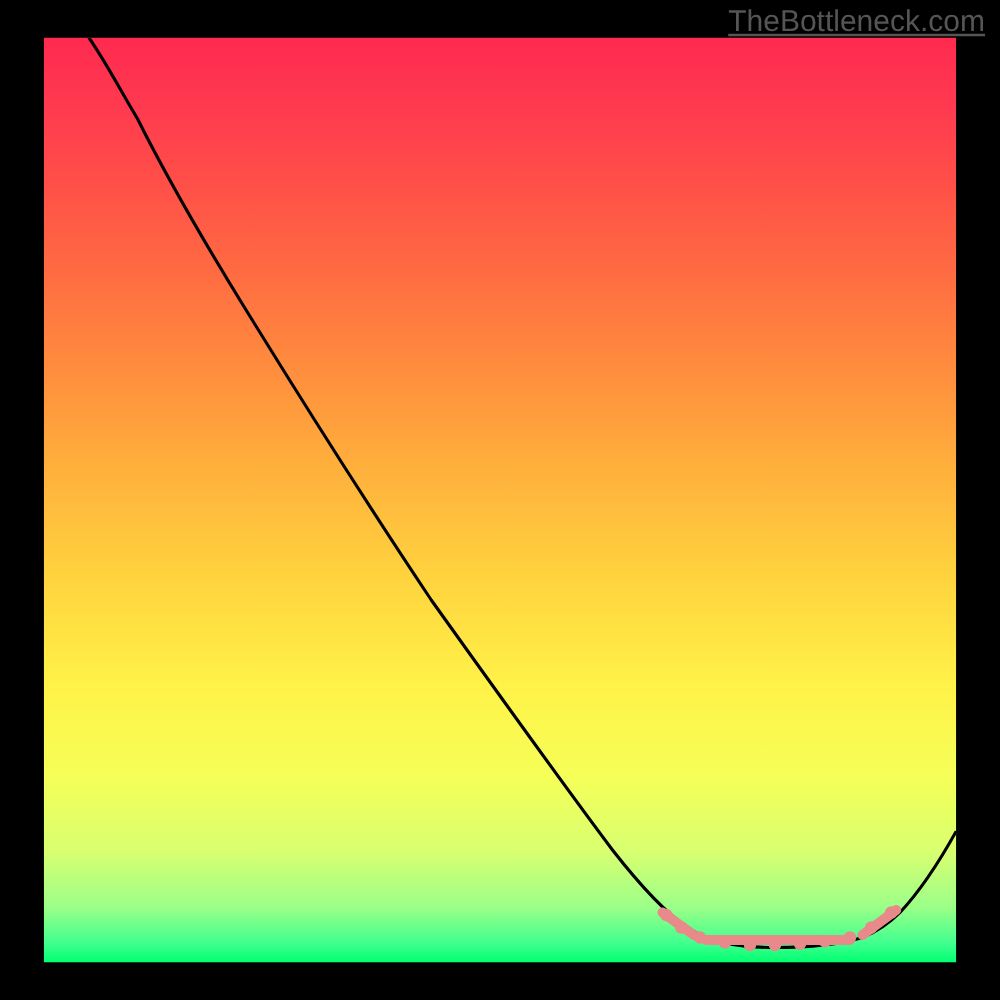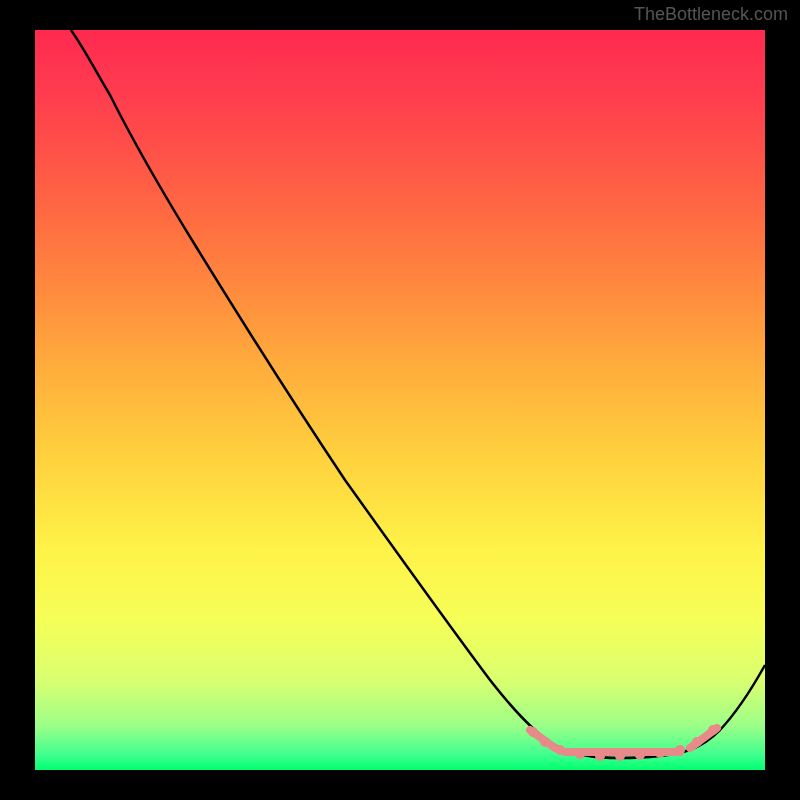--- a/index.html
+++ b/index.html
@@ -8,23 +8,24 @@
     height: 800px;
     background: #000;
     position: relative;
     font-family: Arial, sans-serif;
   }
   .watermark {
     position: absolute;
     top: 4px;
     right: 12px;
     color: #555;
-    font-size: 18px;
+    font-size: 24px;
     font-weight: 500;
     z-index: 10;
+    text-decoration: underline;
   }
   .plot-area {
     position: absolute;
     left: 35px;
     top: 30px;
     width: 730px;
     height: 740px;
     overflow: hidden;
   }
   .gradient-bg {

